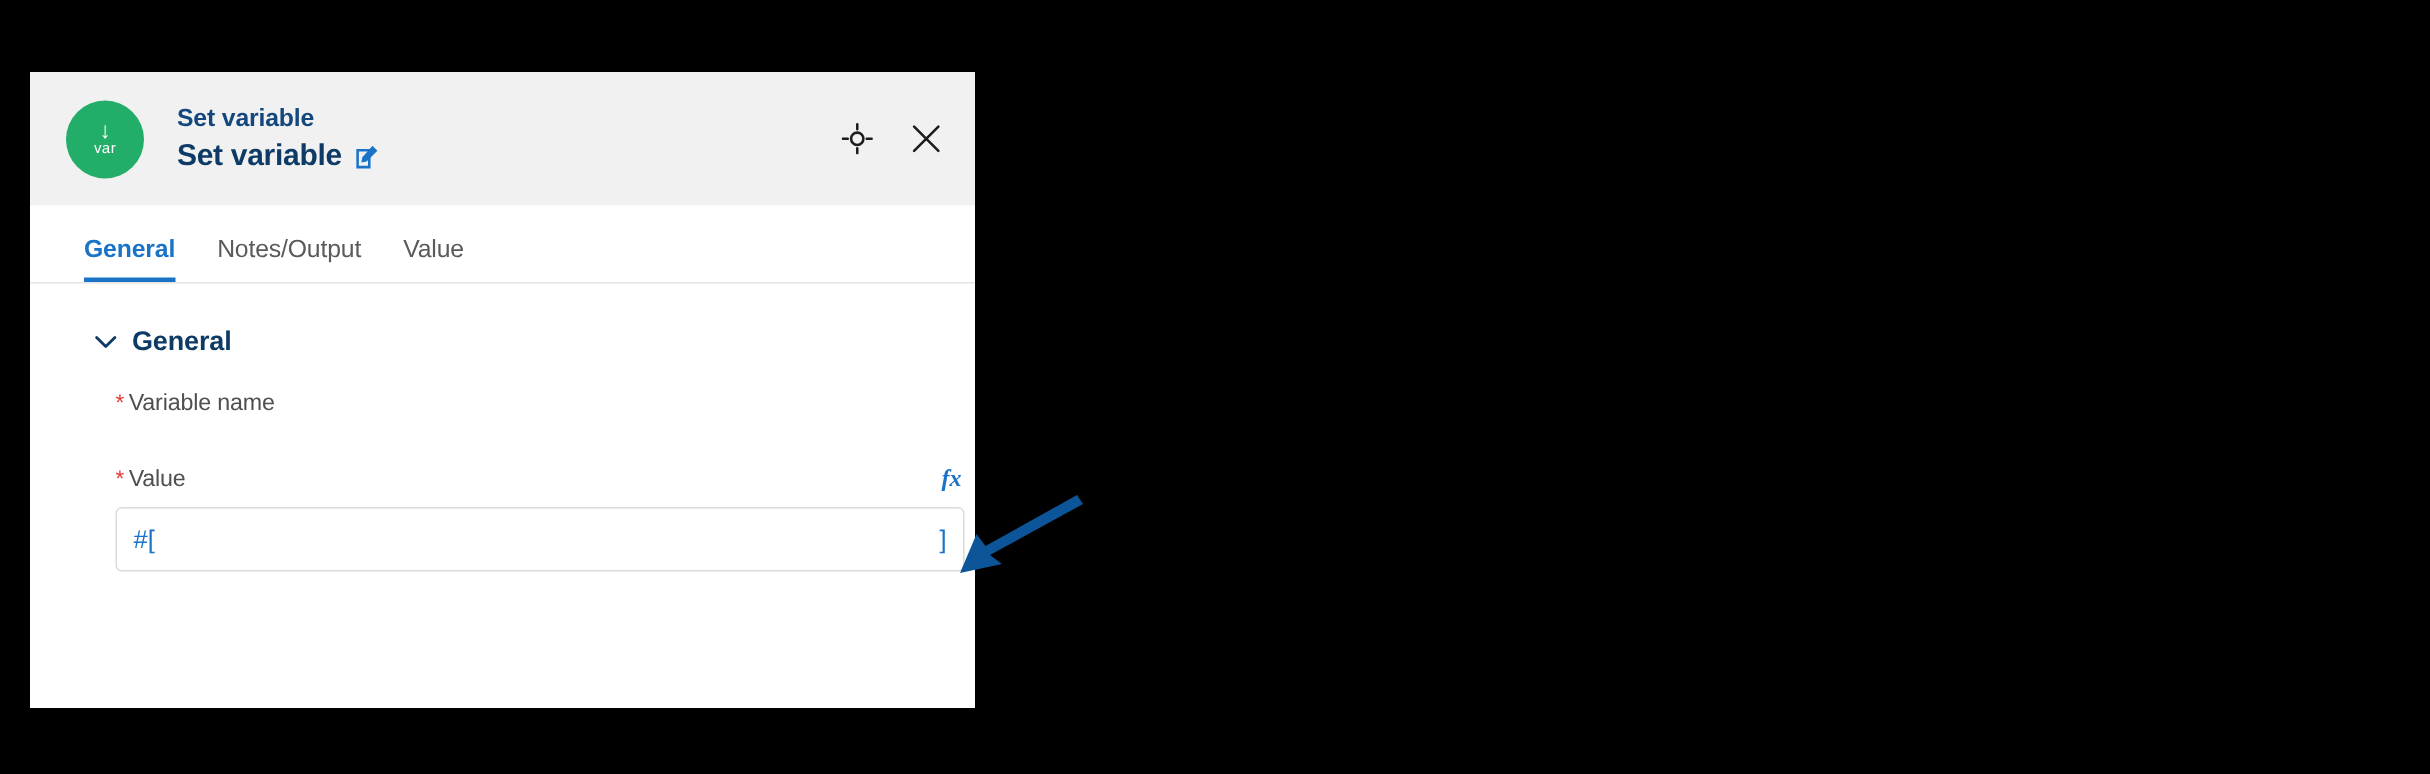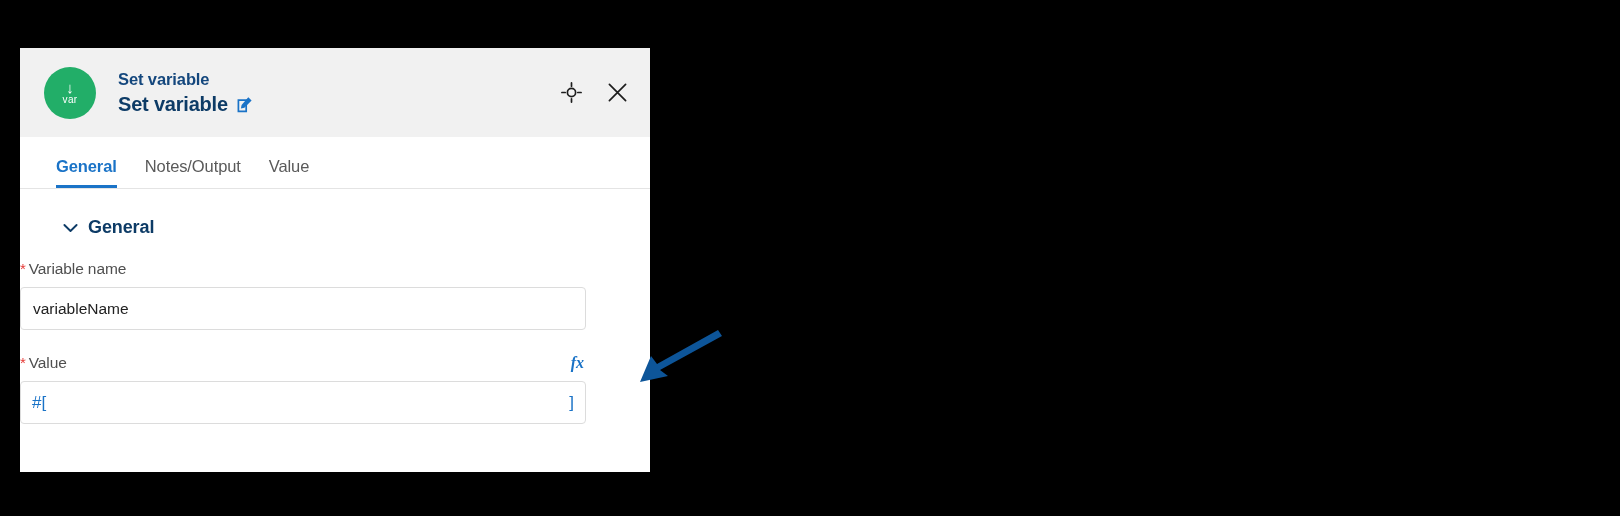--- a/index.html
+++ b/index.html
@@ -152,21 +152,21 @@
     margin-bottom: 22px;
   }
   #section-title {
     color: #0d3b66;
     font-size: 18px;
     font-weight: bold;
     letter-spacing: -0.1px;
   }
   #section-chevron { display: flex; align-items: center; cursor: pointer; }
 
-  .field { padding-right: 28px; }
+  .field { padding-left: 57px; padding-right: 28px; }
   .field-label-row {
     display: flex;
     align-items: center;
     justify-content: space-between;
     margin-bottom: 9px;
     width: 566px;
   }
   .field-label {
     font-size: 15.5px;
     color: #4f4f4f;
@@ -283,21 +283,20 @@
       </span>
       <span id="section-title">General</span>
     </div>
 
     <div class="field">
       <div class="field-label-row">
         <div class="field-label">
           <span class="req-star">*</span><span>Variable name</span>
         </div>
       </div>
-      <input class="text-input" type="text" value="variableName" style="">
     </div>
 
     <div class="field-spacer"></div>
 
     <div class="field">
       <div class="field-label-row">
         <div class="field-label">
           <span class="req-star">*</span><span>Value</span>
         </div>
         <span class="fx-icon">fx</span>

